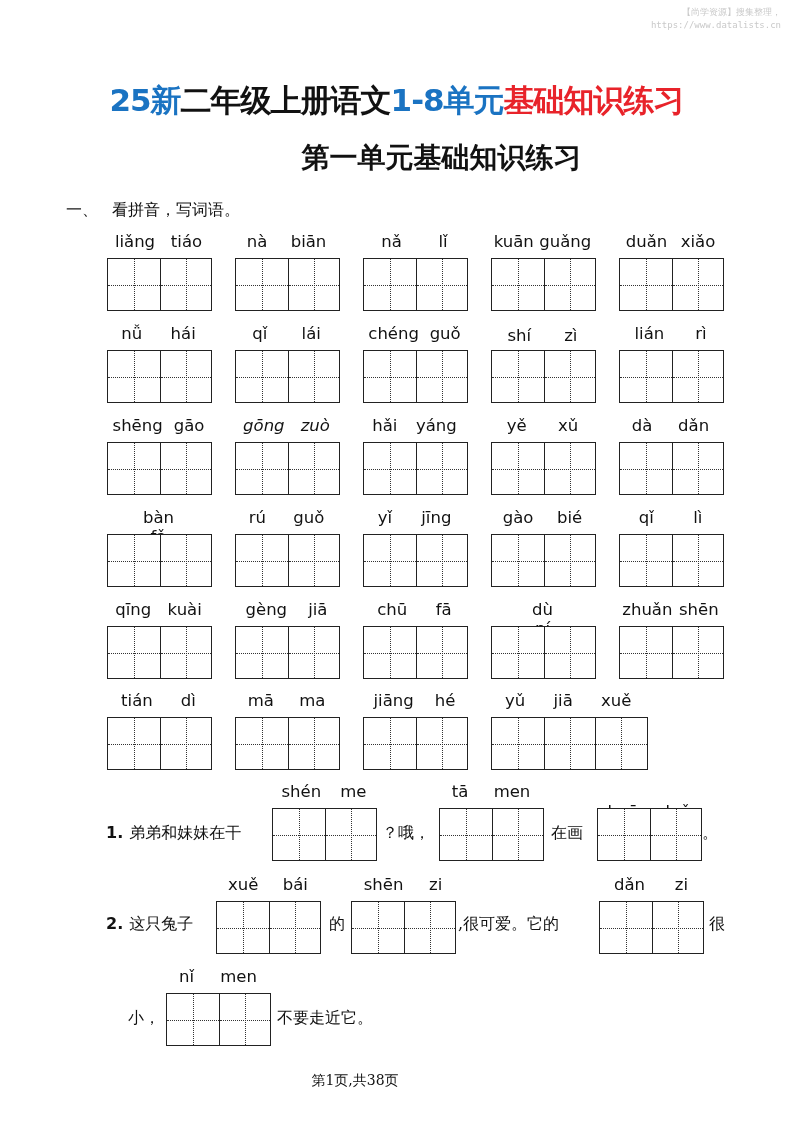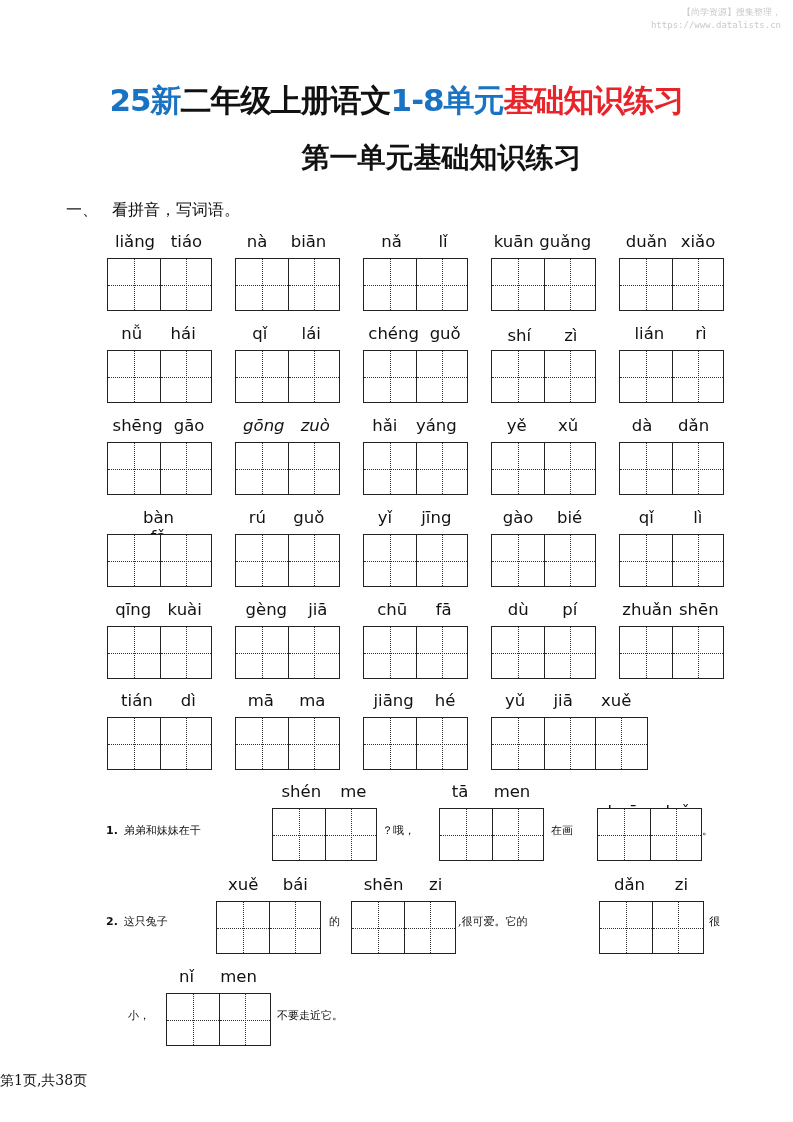--- a/index.html
+++ b/index.html
@@ -27,24 +27,24 @@
   .pinyin span { display:block; text-align:center; }
   .grid { position:absolute; left:0; top:0; height:53px; display:flex;
           border:1.5px solid #222; box-sizing:border-box; background:#fff; }
   .cell { position:relative; width:51.5px; height:100%; box-sizing:border-box; }
   .cell + .cell { border-left:1.5px solid #222; }
   .cell::before { content:""; position:absolute; left:50%; top:0; bottom:0;
                   border-left:1.2px dotted #333; }
   .cell::after { content:""; position:absolute; top:50%; left:0; right:0;
                  border-top:1.2px dotted #333; }
 
-  .sentence-text { position:absolute; font-family:"DejaVu Serif", serif; font-size:11px;
+  .sentence-text { position:absolute; font-family:"DejaVu Serif", serif; font-size:16px;
                    color:#111; white-space:nowrap; }
   .sentence-num { font-family:"DejaVu Sans", sans-serif; font-weight:bold; margin-right:6px; }
-  .footer { position:absolute; left:0; width:710px; top:1072px; text-align:left;
+  .footer { position:absolute; left:0; width:710px; top:1072px; text-align:center;
             font-family:"DejaVu Serif", serif; font-size:14px; color:#111; }
 </style>
 </head>
 <body>
 
 <div class="watermark">
   <div>【尚学资源】搜集整理，</div>
   <div>https://www.datalists.cn</div>
 </div>
 
@@ -282,21 +282,21 @@
       <div class="pinyin" style="width: 103px;">
         <span>chū</span>
         <span>fā</span>
       </div>
       <div class="grid">
         <div class="cell"></div>
         <div class="cell"></div>
       </div>
     </div>
     <div class="word-item" style="left: 491px; top: 626px;">
-      <div class="pinyin" style="width: 103px;">
+      <div class="pinyin" style="width: 103px; flex-direction: column;">
         <span>dù</span>
         <span>pí</span>
       </div>
       <div class="grid">
         <div class="cell"></div>
         <div class="cell"></div>
       </div>
     </div>
     <div class="word-item" style="left: 619px; top: 626px;">
       <div class="pinyin" style="width: 103px;">

